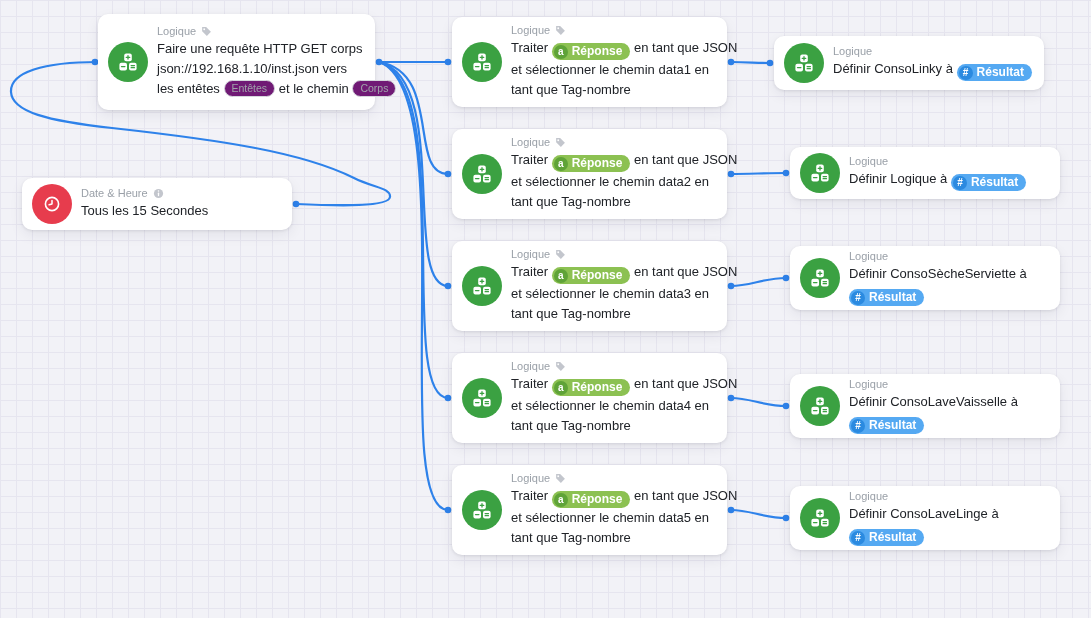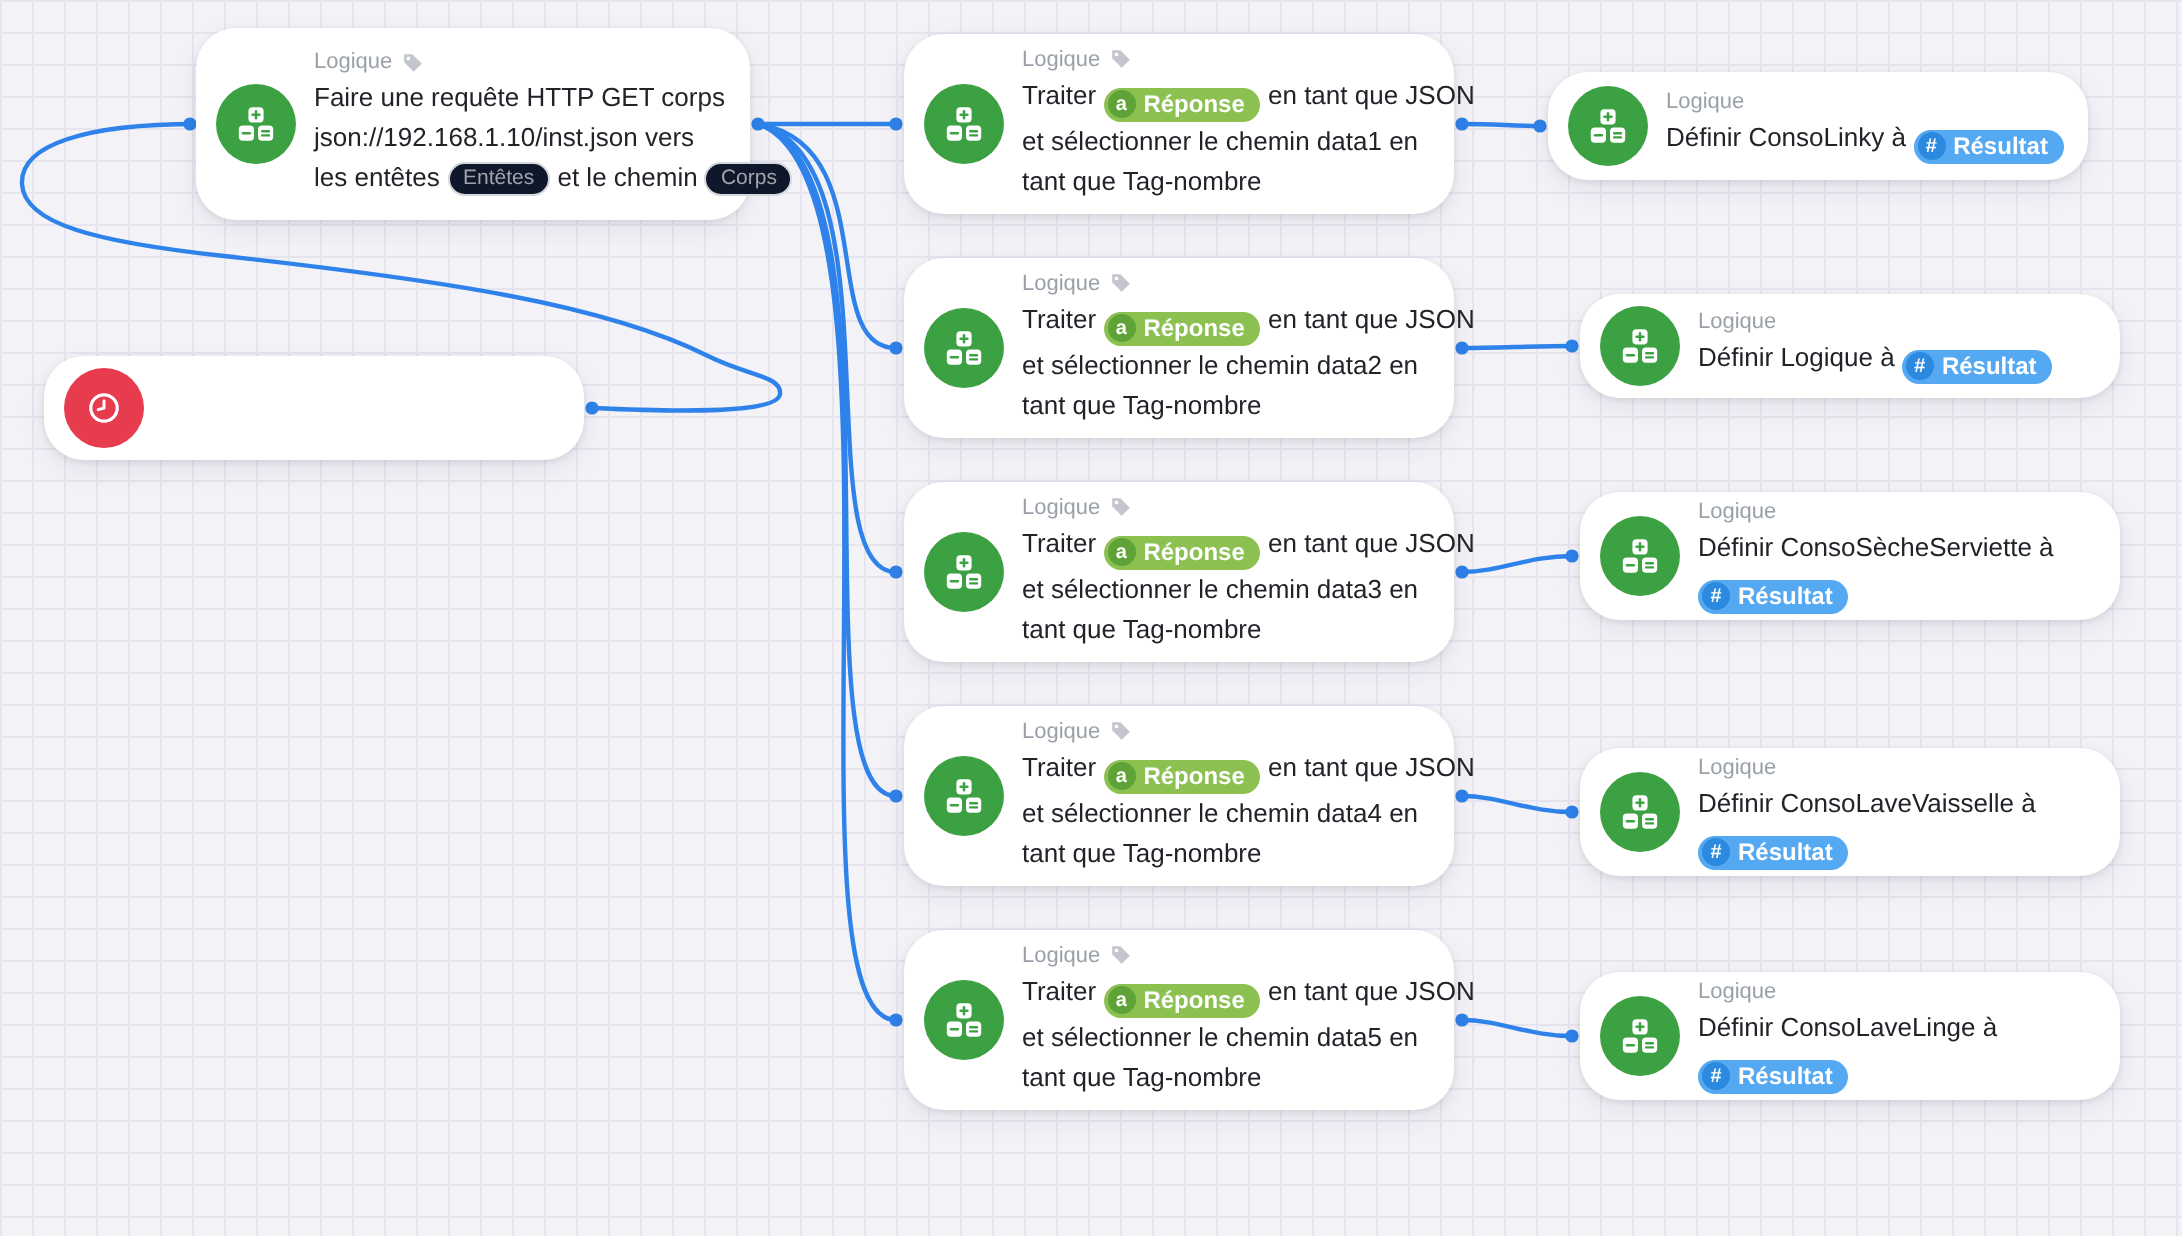--- a/index.html
+++ b/index.html
@@ -13,39 +13,39 @@
       linear-gradient(to bottom, #e6e5ef 1px, transparent 1px);
     background-size:16px 16px;
     font-family:"Liberation Sans", sans-serif;
   }
   svg.wires{position:absolute;left:0;top:0;}
   .wire{fill:none;stroke:var(--wire,#2e82ea);stroke-width:2.2;stroke-linecap:round;}
   .cdot{fill:var(--wire,#2e82ea);}
   .node{
     position:absolute;
     background:#fff;
-    border-radius:20px;
+    border-radius:10px;
     box-shadow:0 1px 3px rgba(25,25,50,.10), 0 5px 14px rgba(25,25,50,.07);
     display:flex;align-items:center;
     box-sizing:border-box;
     padding:8px 12px 8px 10px;
   }
   .nicon{
     flex:0 0 40px;width:40px;height:40px;border-radius:50%;
     display:flex;align-items:center;justify-content:center;margin-right:9px;
   }
   .nicon.green{background:#3ba142;}
   .nicon.red{background:#e73c4d;}
   .ncontent{min-width:0;}
   .hdr{font-size:11px;color:#9aa0a8;display:flex;align-items:center;gap:5px;margin-bottom:2px;}
   .body{font-size:13px;color:#202328;line-height:20px;white-space:nowrap;}
   .body .b{font-weight:400;}
   .chip{
     display:inline-block;border:1px solid #d6d7dd;border-radius:9px;
-    font-size:10.5px;color:#a0a3ab;background:#0f172a;
+    font-size:10.5px;color:#a0a3ab;background:#701a75;
     padding:0 7px;line-height:15px;vertical-align:1px;
   }
   .badge{
     display:inline-flex;align-items:center;gap:4px;
     border-radius:10px;color:#fff;font-weight:700;font-size:12px;
     padding:1px 8px 1px 2px;line-height:15px;vertical-align:-3px;
   }
   .badge.green{background:#8cc152;}
   .badge.blue{background:#55a9f2;}
   .bdot{
@@ -117,20 +117,31 @@
     </div>
   </div>
 
   <div class="node" style="left:22px;top:178px;width:270px;height:52px;">
     <div class="nicon red">
       <svg width="20" height="20" viewBox="0 0 20 20">
         <circle cx="10" cy="10" r="6.6" fill="none" stroke="#fff" stroke-width="1.6"></circle>
         <path d="M10 10 L10 6.4 M10 10 L7.1 10.8" stroke="#fff" stroke-width="1.5" stroke-linecap="round"></path>
       </svg>
     </div>
+    <div class="ncontent">
+      <div class="hdr">
+        <span>Date &amp; Heure</span>
+        <svg width="11" height="11" viewBox="0 0 12 12">
+          <circle cx="6" cy="6" r="5" fill="#c3c6cd"></circle>
+          <rect x="5.3" y="5" width="1.4" height="4" rx="0.7" fill="#fff"></rect>
+          <circle cx="6" cy="3.3" r="0.85" fill="#fff"></circle>
+        </svg>
+      </div>
+      <div class="body"><span class="seg">Tous les </span><span class="seg b">15</span><span class="seg"> </span><span class="seg b">Secondes</span></div>
+    </div>
   </div>
 
   <div id="parse-nodes">
       <div class="node" style="left: 452px; top: 17px; width: 275px; height: 90px;">
         <div class="nicon green">
   <svg width="20" height="20" viewBox="0 0 20 20">
     <rect x="6.2" y="1.6" width="7.6" height="7.6" rx="2" fill="#fff"></rect>
     <path d="M10 3.7 v3.4 M8.3 5.4 h3.4" stroke="#3ba142" stroke-width="1.3" stroke-linecap="round"></path>
     <rect x="1.4" y="10.8" width="7.6" height="7.6" rx="2" fill="#fff"></rect>
     <path d="M3.5 14.6 h3.4" stroke="#3ba142" stroke-width="1.3" stroke-linecap="round"></path>

